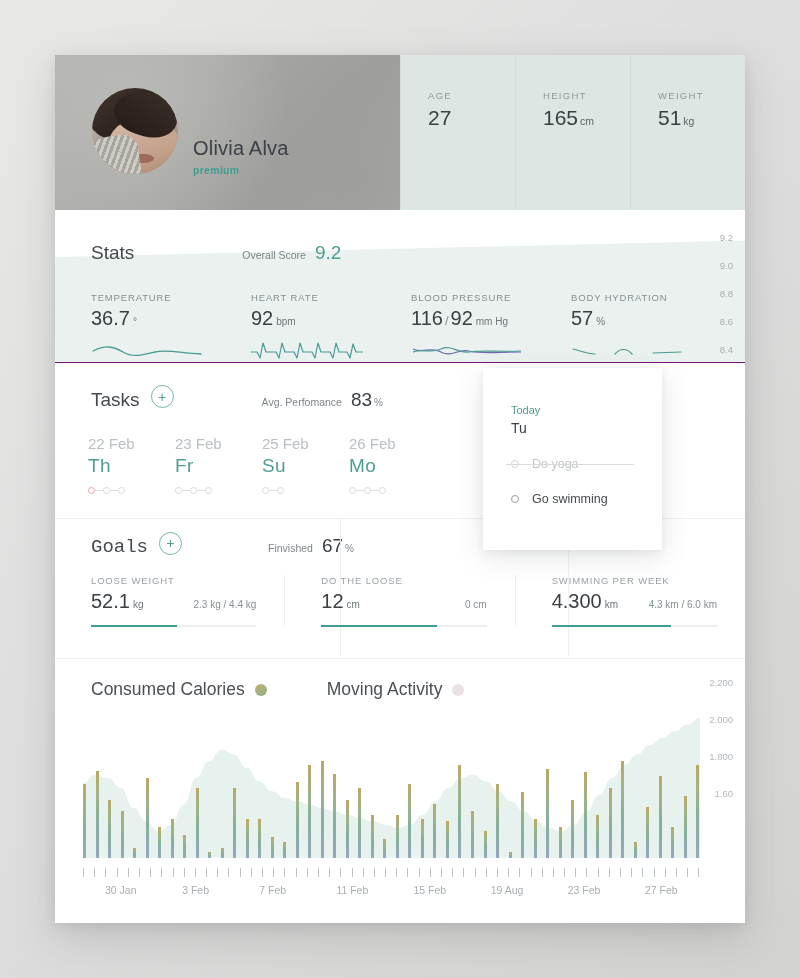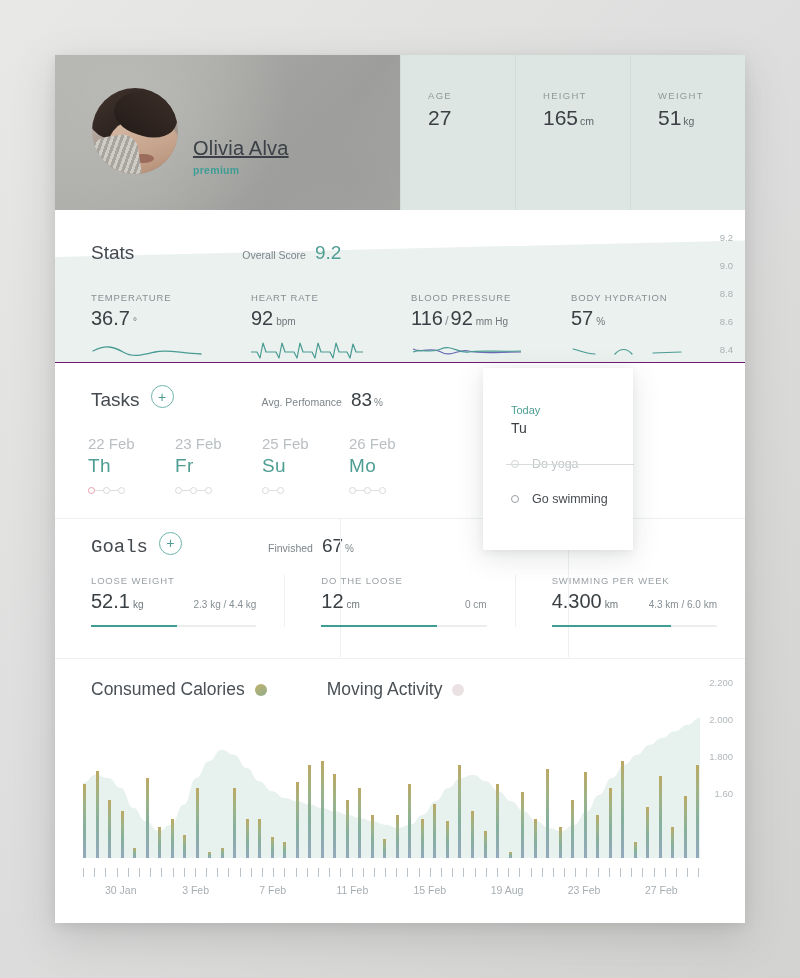--- a/index.html
+++ b/index.html
@@ -54,21 +54,21 @@
     position: absolute; left: -4px; top: 48px; width: 52px; height: 54px;
     background: repeating-linear-gradient(118deg,#cfcbc5 0 3px,#a8a49e 3px 6px);
     border-radius: 44% 30% 20% 40%;
     transform: rotate(-8deg);
   }
   .avatar .lips {
     position: absolute; left: 40px; top: 66px; width: 22px; height: 9px;
     background: #8d5b4c; border-radius: 50%; opacity: .75;
   }
   .name-block { position: absolute; left: 138px; top: 82px; }
-  .uname { font-size: 20px; color: #3b4146; font-weight: 400; letter-spacing: .2px; text-decoration: underline; }
+  .uname { font-size: 20px; color: #3b4146; font-weight: 400; letter-spacing: .2px; }
   .utier { font-size: 10.5px; color: #3f9e94; font-weight: bold; letter-spacing: .3px; margin-top: 4px; }
 
   .vitals { display: flex; flex: 1; background: #dde6e2; }
   .vital { flex: 1; position: relative; border-left: 1px solid #d2ddd8; padding: 35px 0 0 27px; }
   .vital:first-child { border-left: 1px solid #d2ddd8; }
   .vital .lbl { font-size: 9.5px; letter-spacing: 1.3px; color: #8e9a96; }
   .vital .val { font-size: 21px; color: #3a4044; margin-top: 5px; font-weight: 300; }
   .vital .val .u { font-size: 10.5px; color: #5c6569; margin-left: 2px; }
 
   
@@ -109,21 +109,21 @@
   .tasks-head .sec-title { margin-right: 88px; }
   .days { position: absolute; left: 33px; top: 72px; right: 0; display: flex; }
   .day { width: 87px; }
   .day .date { font-size: 15px; color: #b9bfc2; }
   .day .dow { font-size: 19px; color: #4f9e93; font-weight: 300; margin-top: 3px; letter-spacing: .4px; }
   .dots { margin-top: 10px; display: flex; align-items: center; }
   .dot { width: 7px; height: 7px; border-radius: 50%; border: 1.2px solid #e8a0ad; background: #fff; }
   .dot.done { border-color: #d6d9da; }
   .strike { width: 8px; height: 1px; background: #dcdfe0; }
   .popup {
-    position: absolute; left: 428px; top: 5px; width: 150px; height: 182px;
+    position: absolute; left: 428px; top: 5px; width: 179px; height: 182px;
     background: #fff; box-shadow: 0 7px 26px rgba(80,85,90,0.16), 0 2px 7px rgba(80,85,90,0.08);
     z-index: 5; padding: 36px 0 4px 28px;
   }
   .popup .today { font-size: 11px; color: #4f9e93; font-weight: 500; }
   .popup .tu { font-size: 14px; color: #3a4044; font-weight: 300; margin-top: 4px; }
   .ptask { display: flex; align-items: center; margin-top: 21px; position: relative; }
   .ptask .pd { width: 8px; height: 8px; border-radius: 50%; border: 1.2px solid #9aa0a4; background: #fff; flex: none; }
   .ptask .ptxt { font-size: 12.5px; color: #464c51; margin-left: 13px; }
   .ptask.done .pd { border-color: #d3d6d7; }
   .ptask.done .ptxt { color: #c3c7c9; }

